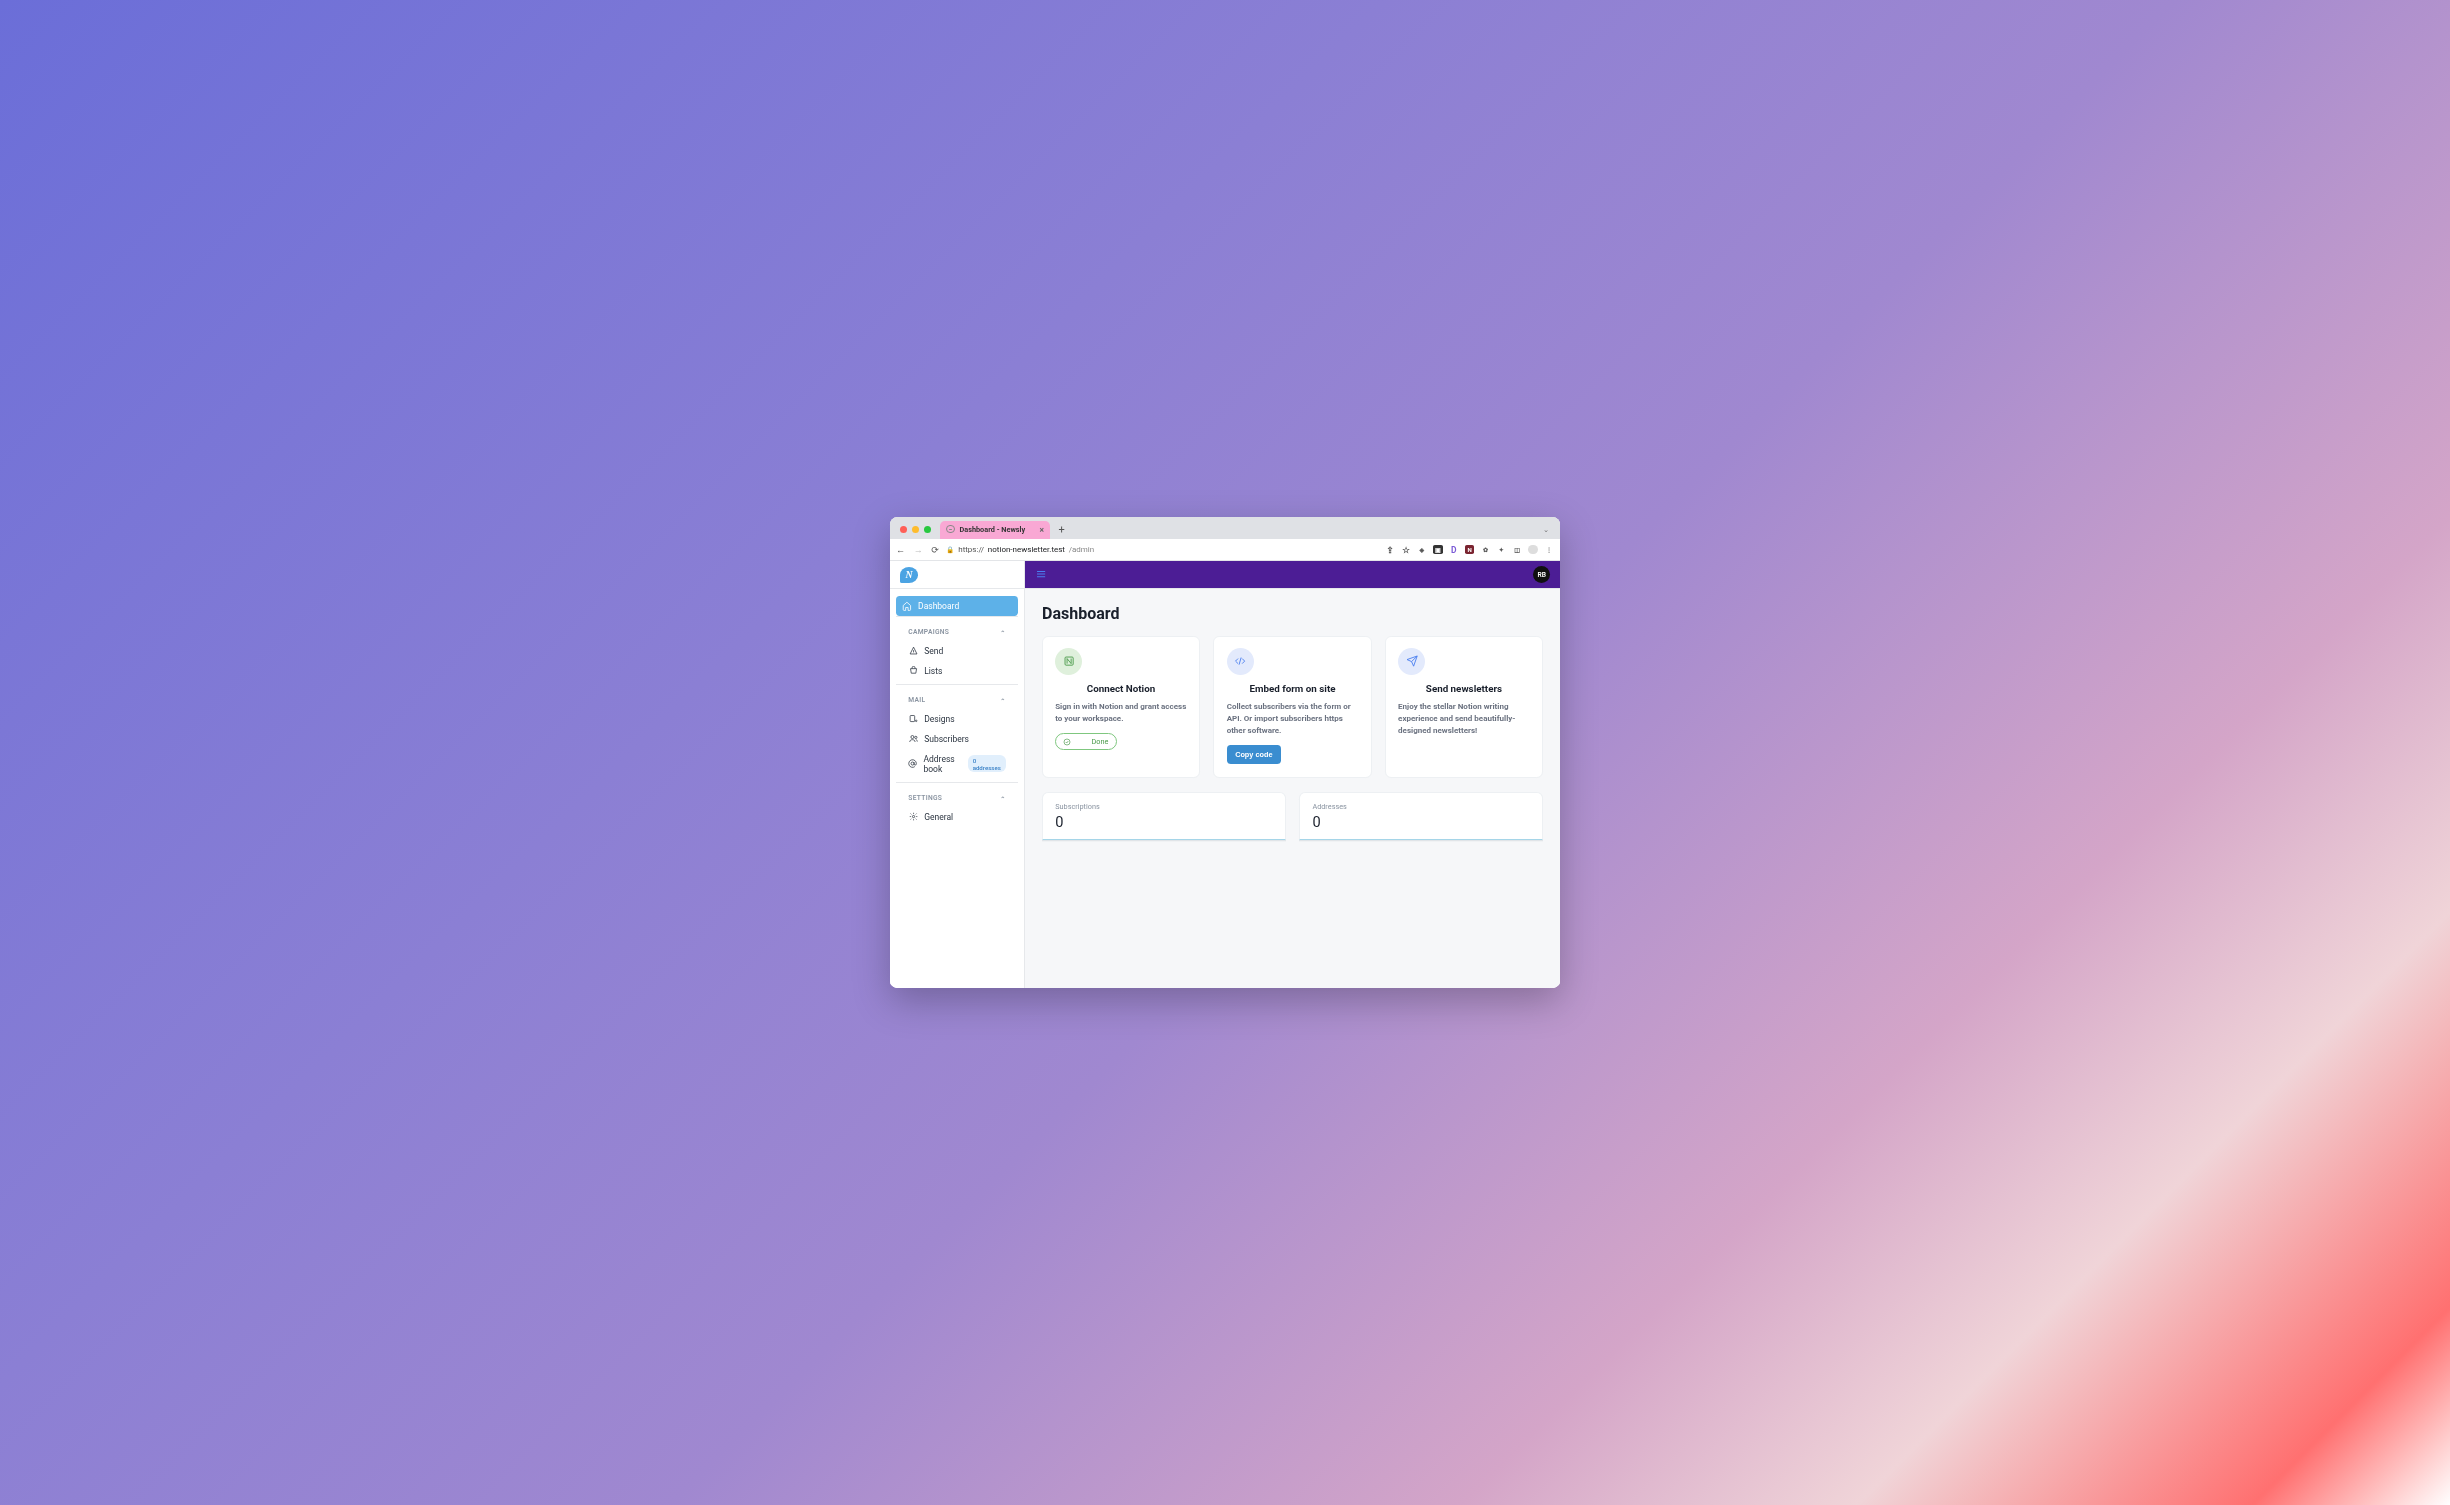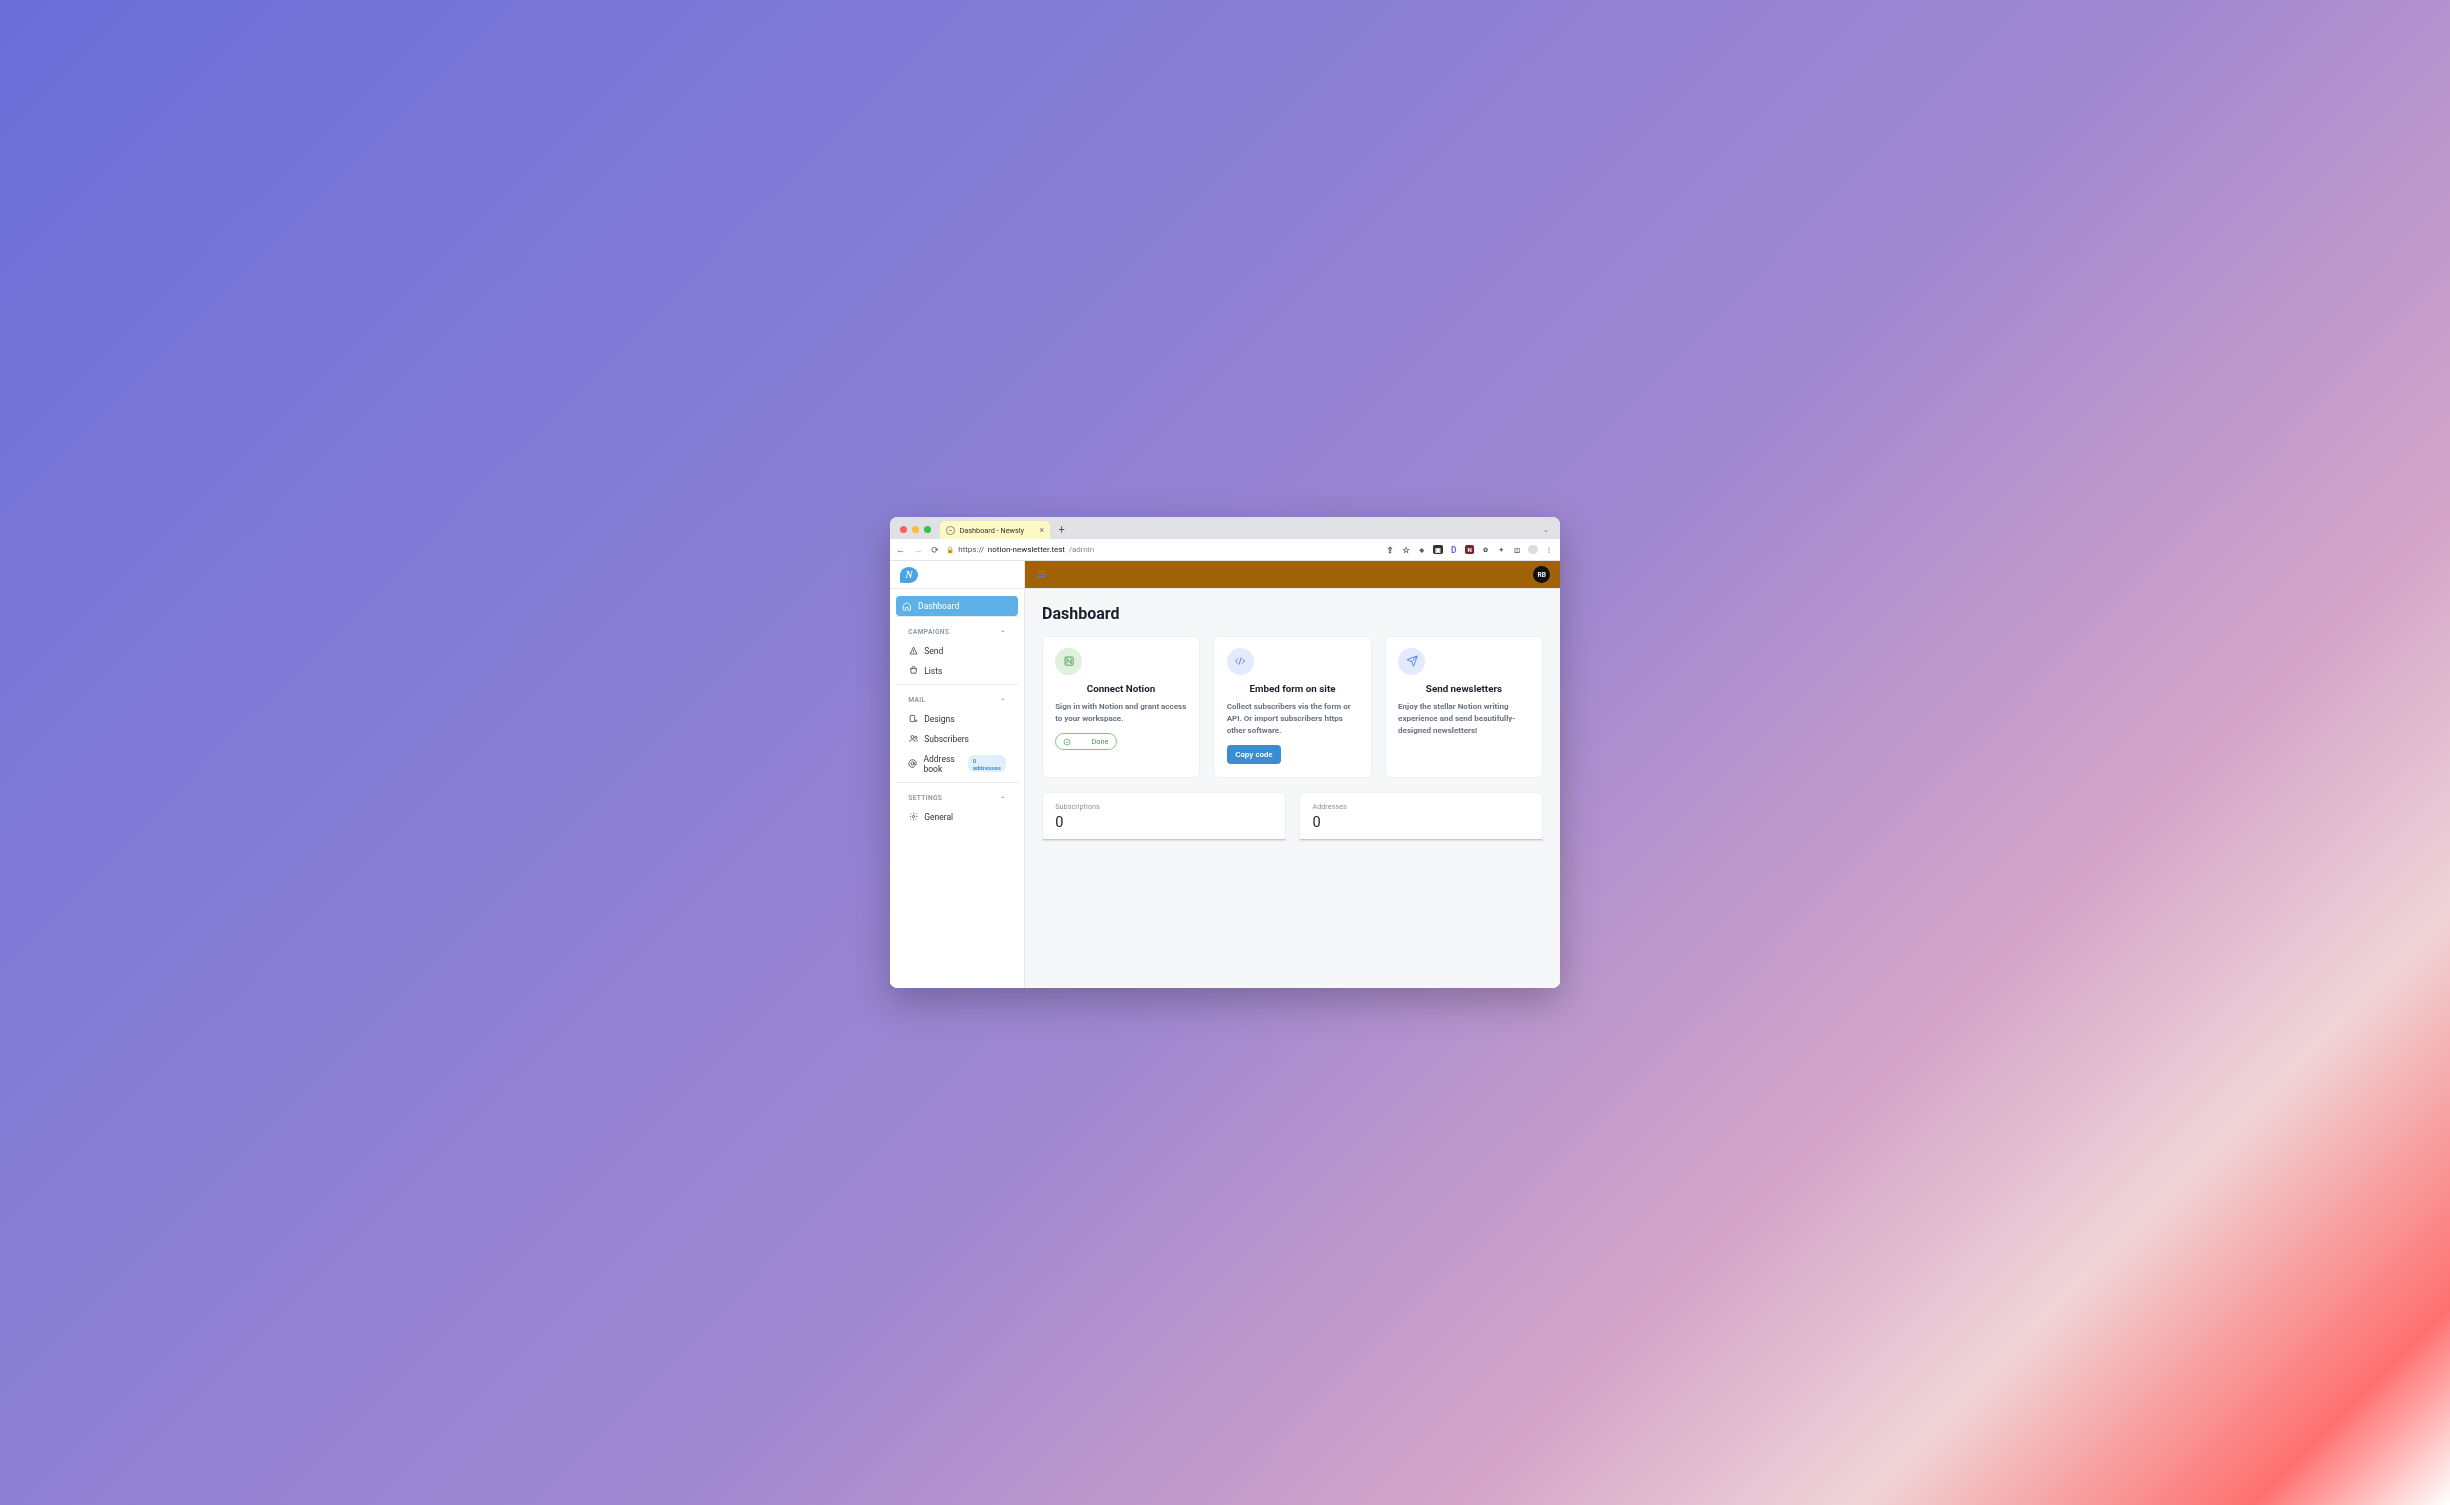--- a/index.html
+++ b/index.html
@@ -38,28 +38,29 @@
   display: flex;
   gap: 4.9px;
   padding: 0 3.7px;
 }
 .tl { width: 7.3px; height: 7.3px; border-radius: 50%; }
 .tl.red { background: #ff5f57; }
 .tl.yellow { background: #febc2e; }
 .tl.green { background: #28c840; }
 .tab {
   display: flex;
-  align-items: flex-end;
+  align-items: flex-start;
   gap: 4.9px;
-  background: #fef9c3;
+  background: #f9a8d4;
   border-radius: 4.9px 4.9px 0 0;
   padding: 3.7px 6.1px;
   font-size: 7.3px;
   color: #333;
   min-width: 110px;
+  font-weight: bold;
 }
 .tab .favicon { width: 8.5px; height: 8.5px; border: 0.9px solid #888; border-radius: 50%; position: relative; }
 .tab .favicon::after { content:""; position:absolute; left:1.8px; right:1.8px; top:3px; height:0.9px; background:#888; border-radius:0.6px;}
 .tab .close { margin-left: auto; color: #666; font-size: 8.5px; cursor: pointer; }
 .new-tab { color: #555; font-size: 11px; padding: 0 3.7px; cursor: pointer; line-height:1; }
 .tab-bar .chev-down { margin-left: auto; color: #666; padding-right: 4.9px; font-size: 7.3px; }
 
 .url-bar {
   display: flex;
   align-items: center;
@@ -171,21 +172,21 @@
   background: #f6f7f9;
   display: flex;
   flex-direction: column;
 }
 .topbar {
   height: 28px;
   display: flex;
   align-items: center;
   padding: 0 9.8px;
   border-bottom: 0.6px solid #e6e8eb;
-  background: #a16207;
+  background: #4c1d95;
 }
 .hamburger { color: #4a7ff0; cursor: pointer; }
 .user-avatar {
   margin-left: auto;
   width: 17px; height: 17px;
   background: #101010;
   color: #fff;
   border-radius: 50%;
   display: flex; align-items: center; justify-content: center;
   font-size: 6.7px;

